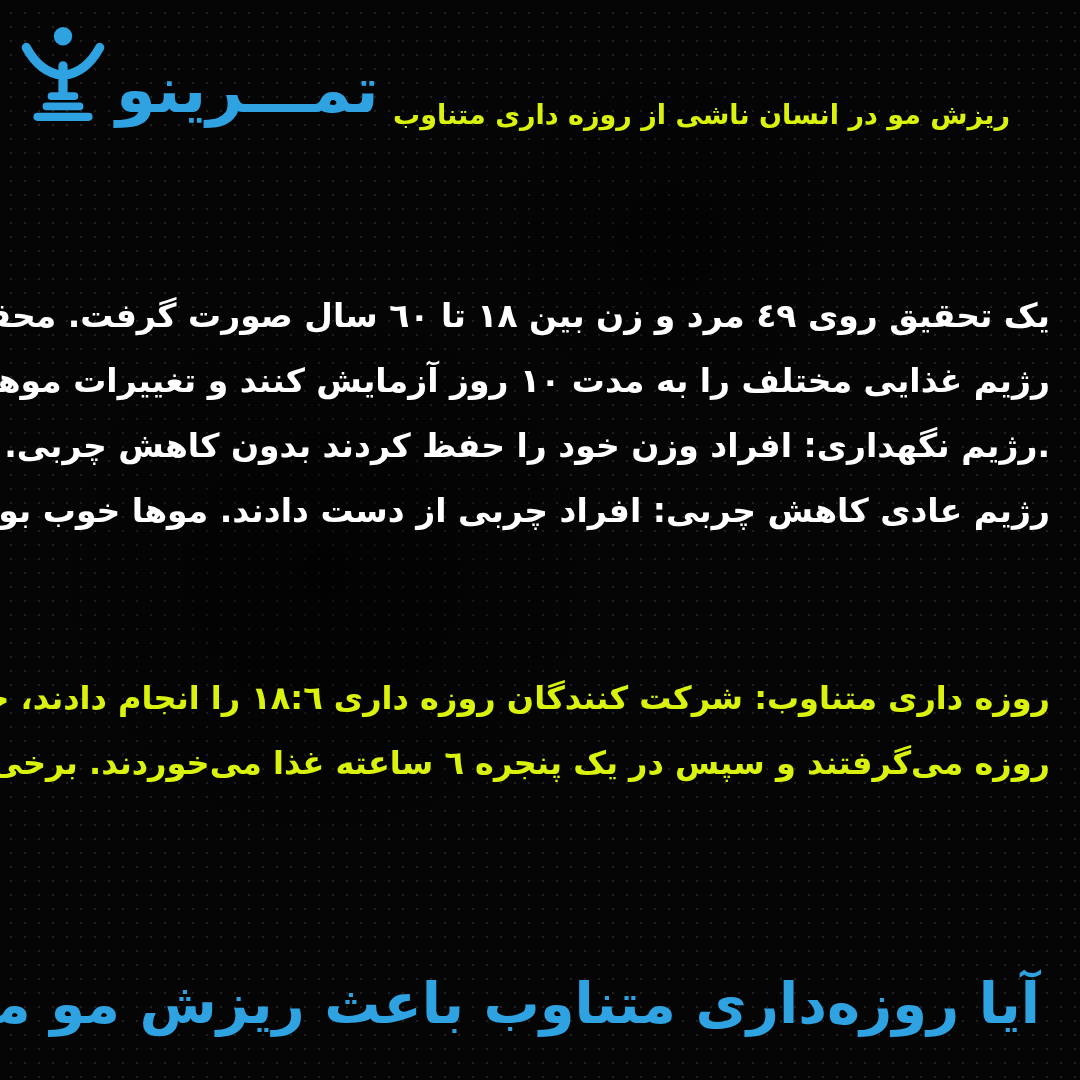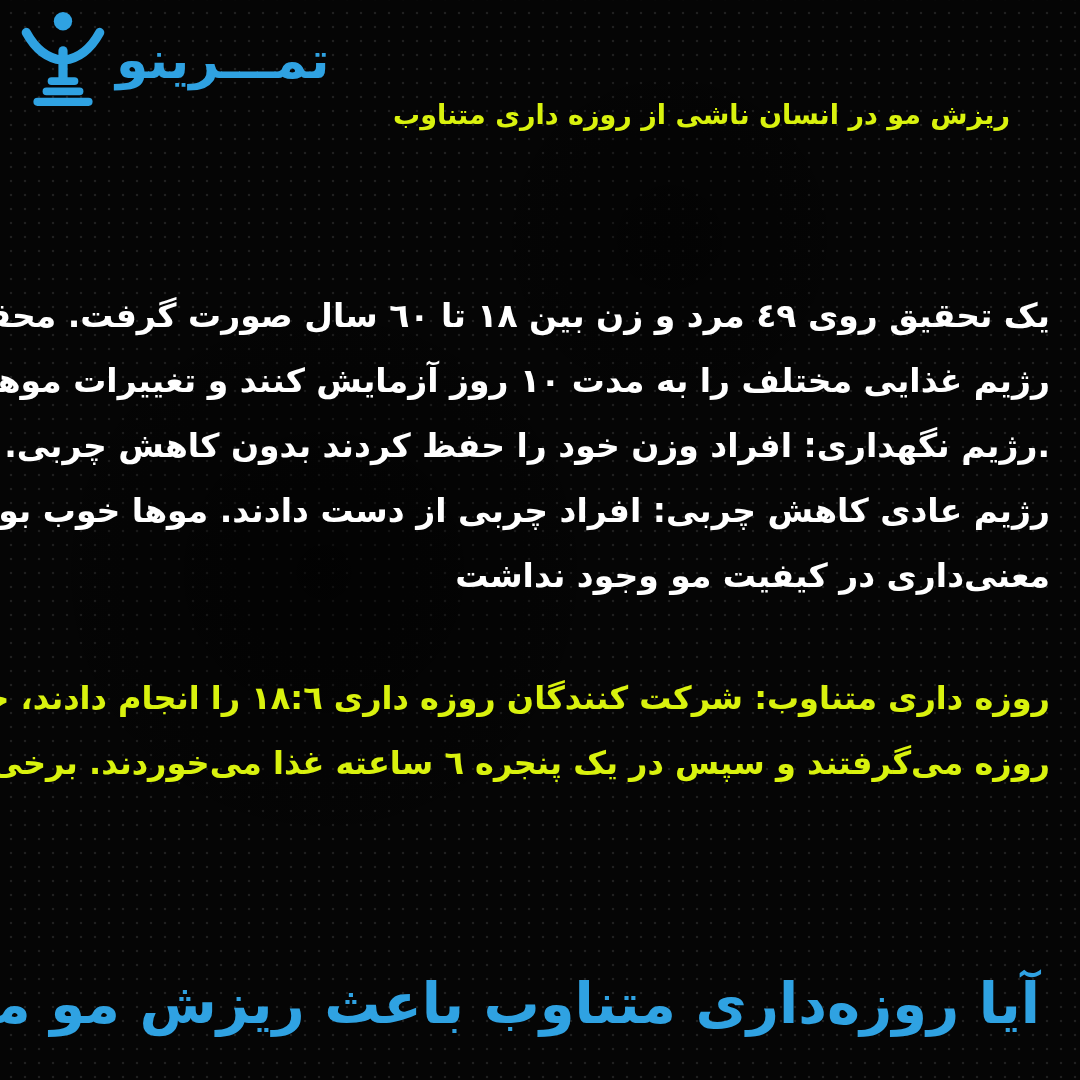--- a/index.html
+++ b/index.html
@@ -35,26 +35,27 @@
 
   
   .logo{
     top:10px;left:16px;
     display:flex;flex-direction:row;align-items:center;gap:6px;
     direction:ltr;
   }
   .logo-icon{display:block;width:94px;height:100px;}
   .logo-word{
     color:var(--accent-blue);
-    font-size:52px;
+    font-size:64px;
     font-weight:bold;
     line-height:100px;
     letter-spacing:-1px;
     direction:rtl;
     white-space:nowrap;
+    margin-top:30px;
   }
 
   
   .subtitle{
     top:92px;right:70px;left:120px;
     color:var(--highlight-yellow);
     font-size:27px;font-weight:bold;
     line-height:46px;
     white-space:nowrap;
   }
@@ -112,21 +113,20 @@
     <div class="logo-word">تمـــرینو</div>
   </header>
 
   <div class="layer subtitle">ریزش مو در انسان ناشی از روزه داری متناوب</div>
 
   <section class="layer study">
     <div class="line">یک تحقیق روی ٤٩ مرد و زن بین ١٨ تا ٦٠ سال صورت گرفت. محققان از آن‌ها خواستند تا ٣</div>
     <div class="line">رژیم غذایی مختلف را به مدت ١٠ روز آزمایش کنند و تغییرات موهای‌شان را پیگیری کنند</div>
     <div class="line">.رژیم نگهداری: افراد وزن خود را حفظ کردند بدون کاهش چربی. سلامت مو طبیعی بود</div>
     <div class="line">رژیم عادی کاهش چربی: افراد چربی از دست دادند. موها خوب بودند. تفاوت آماری</div>
-    <div class="line">معنی‌داری در کیفیت مو وجود نداشت</div>
   </section>
 
   <section class="layer fasting">
     <div class="line">روزه داری متناوب: شرکت کنندگان روزه داری ١٨:٦ را انجام دادند، جایی که ١٨ ساعت</div>
     <div class="line">روزه می‌گرفتند و سپس در یک پنجره ٦ ساعته غذا می‌خوردند. برخی از شرکت کنندگان دچار</div>
   </section>
 
   <h1 class="layer headline">آیا روزه‌داری متناوب باعث ریزش مو می‌شود؟</h1>
 
 </div>

